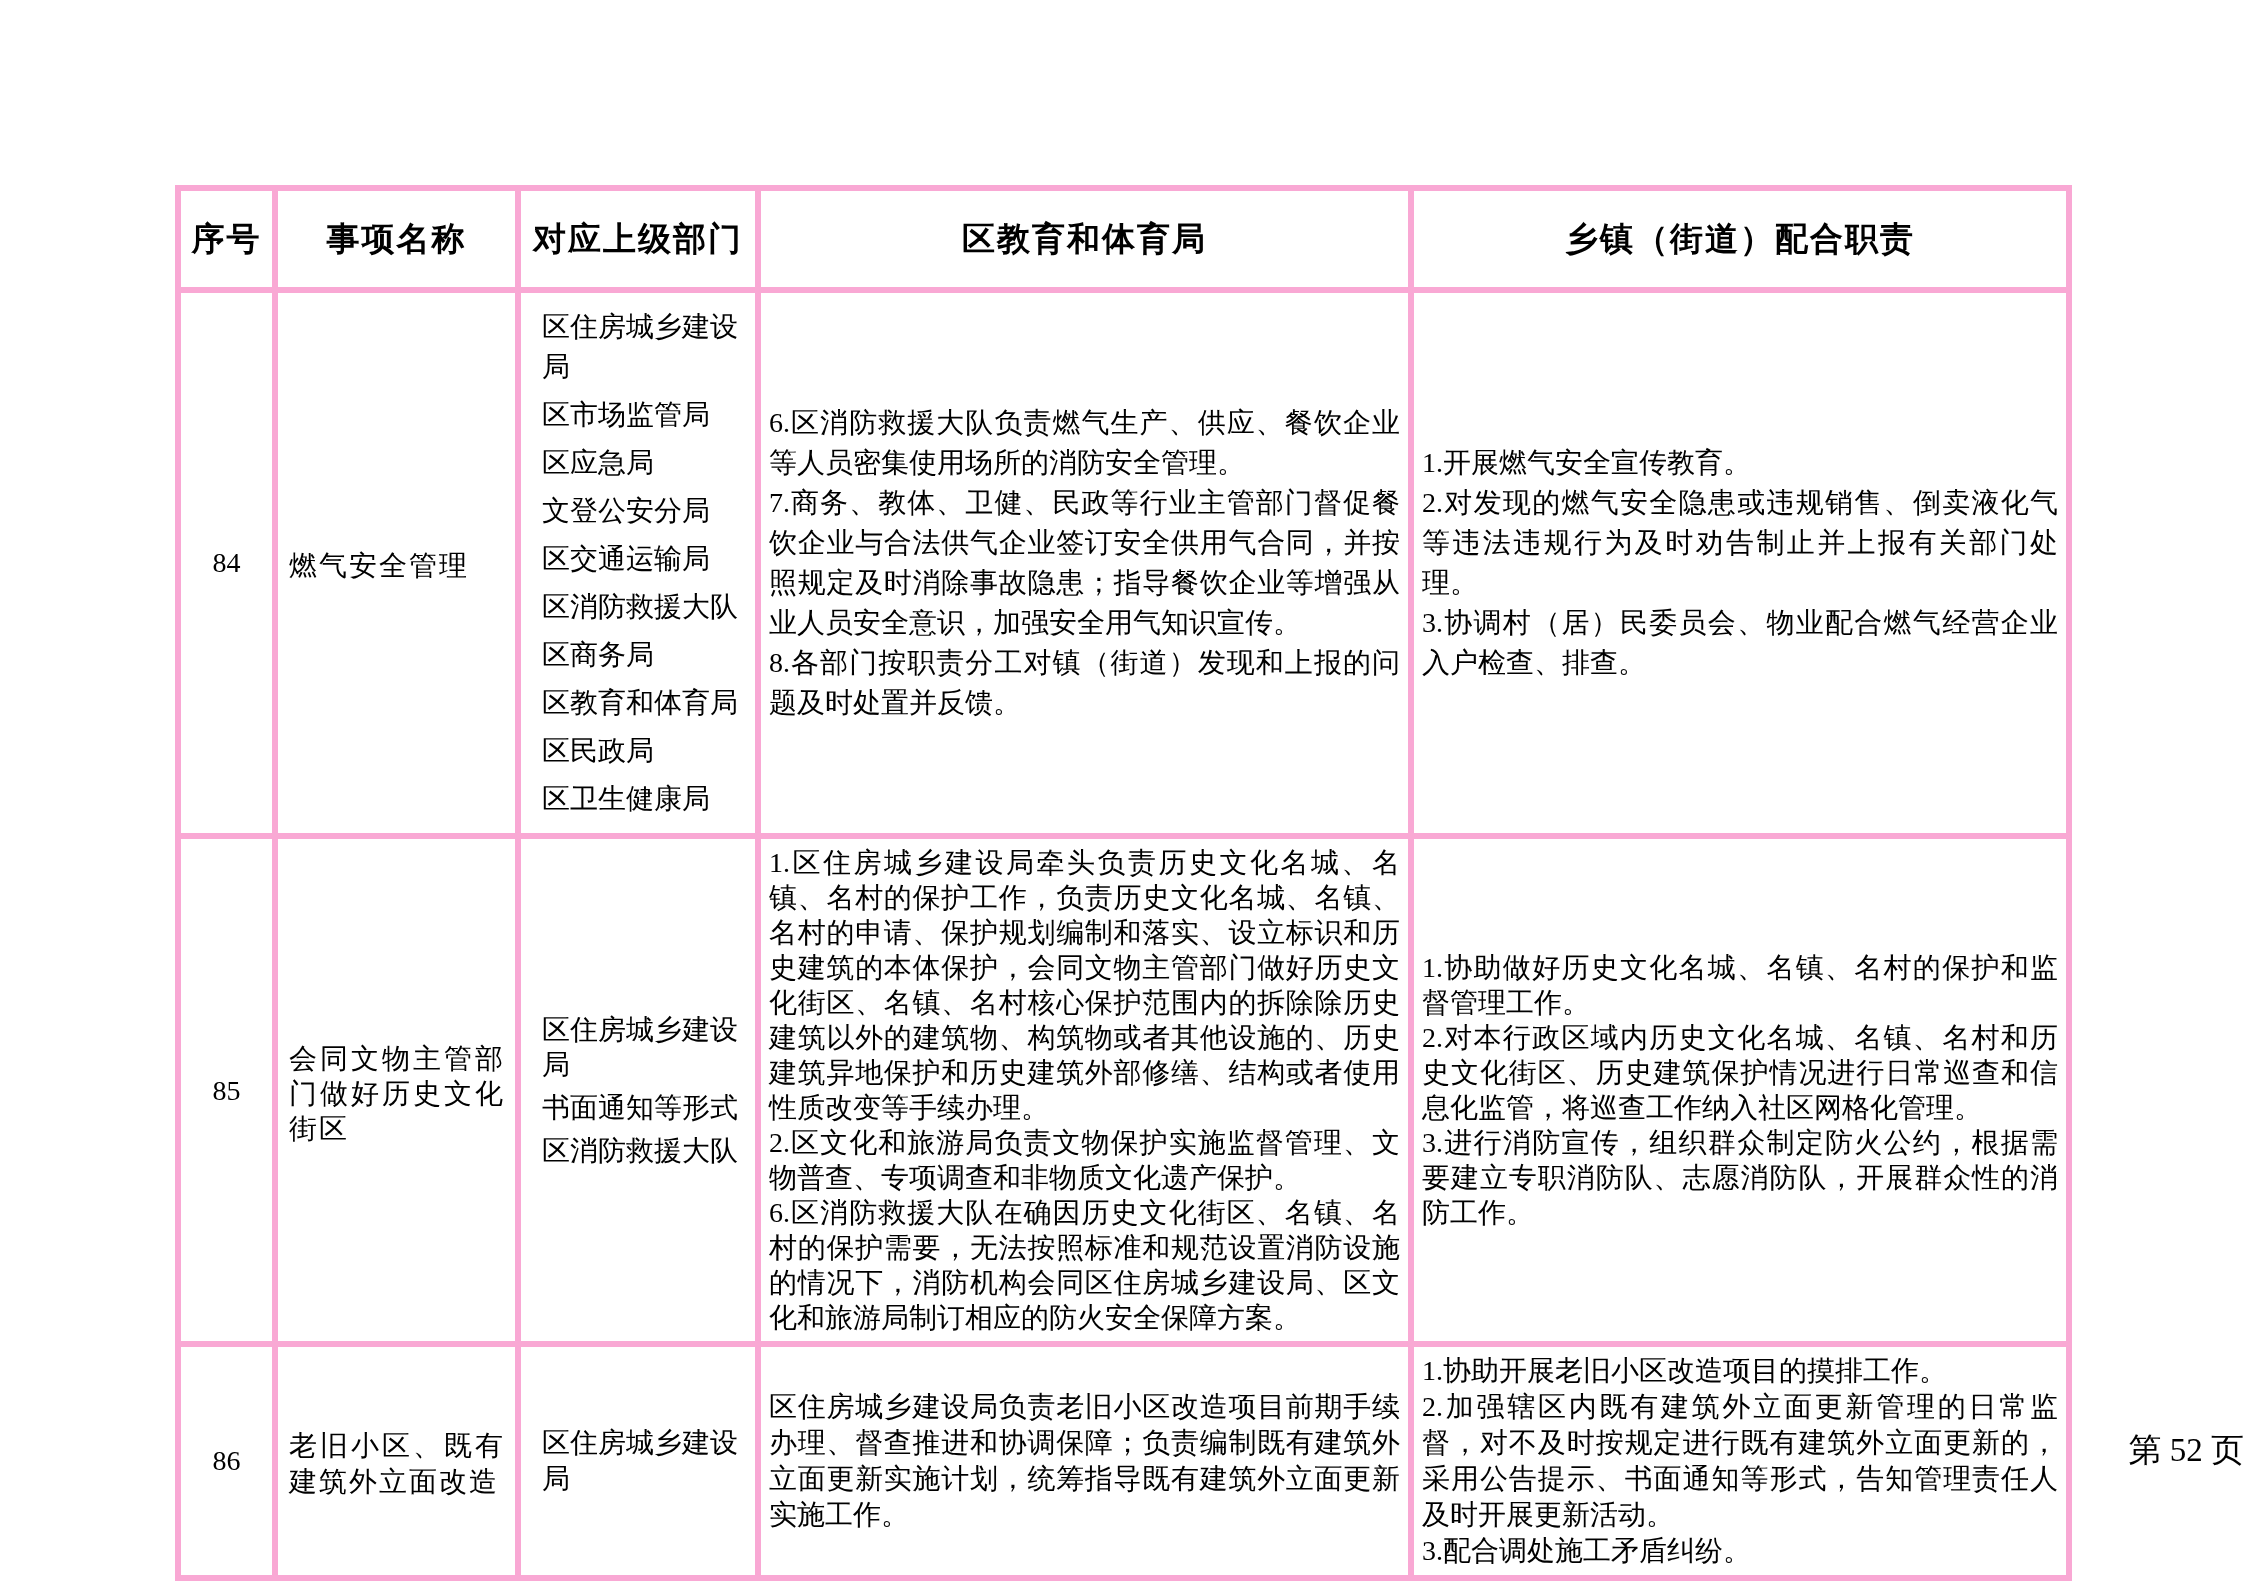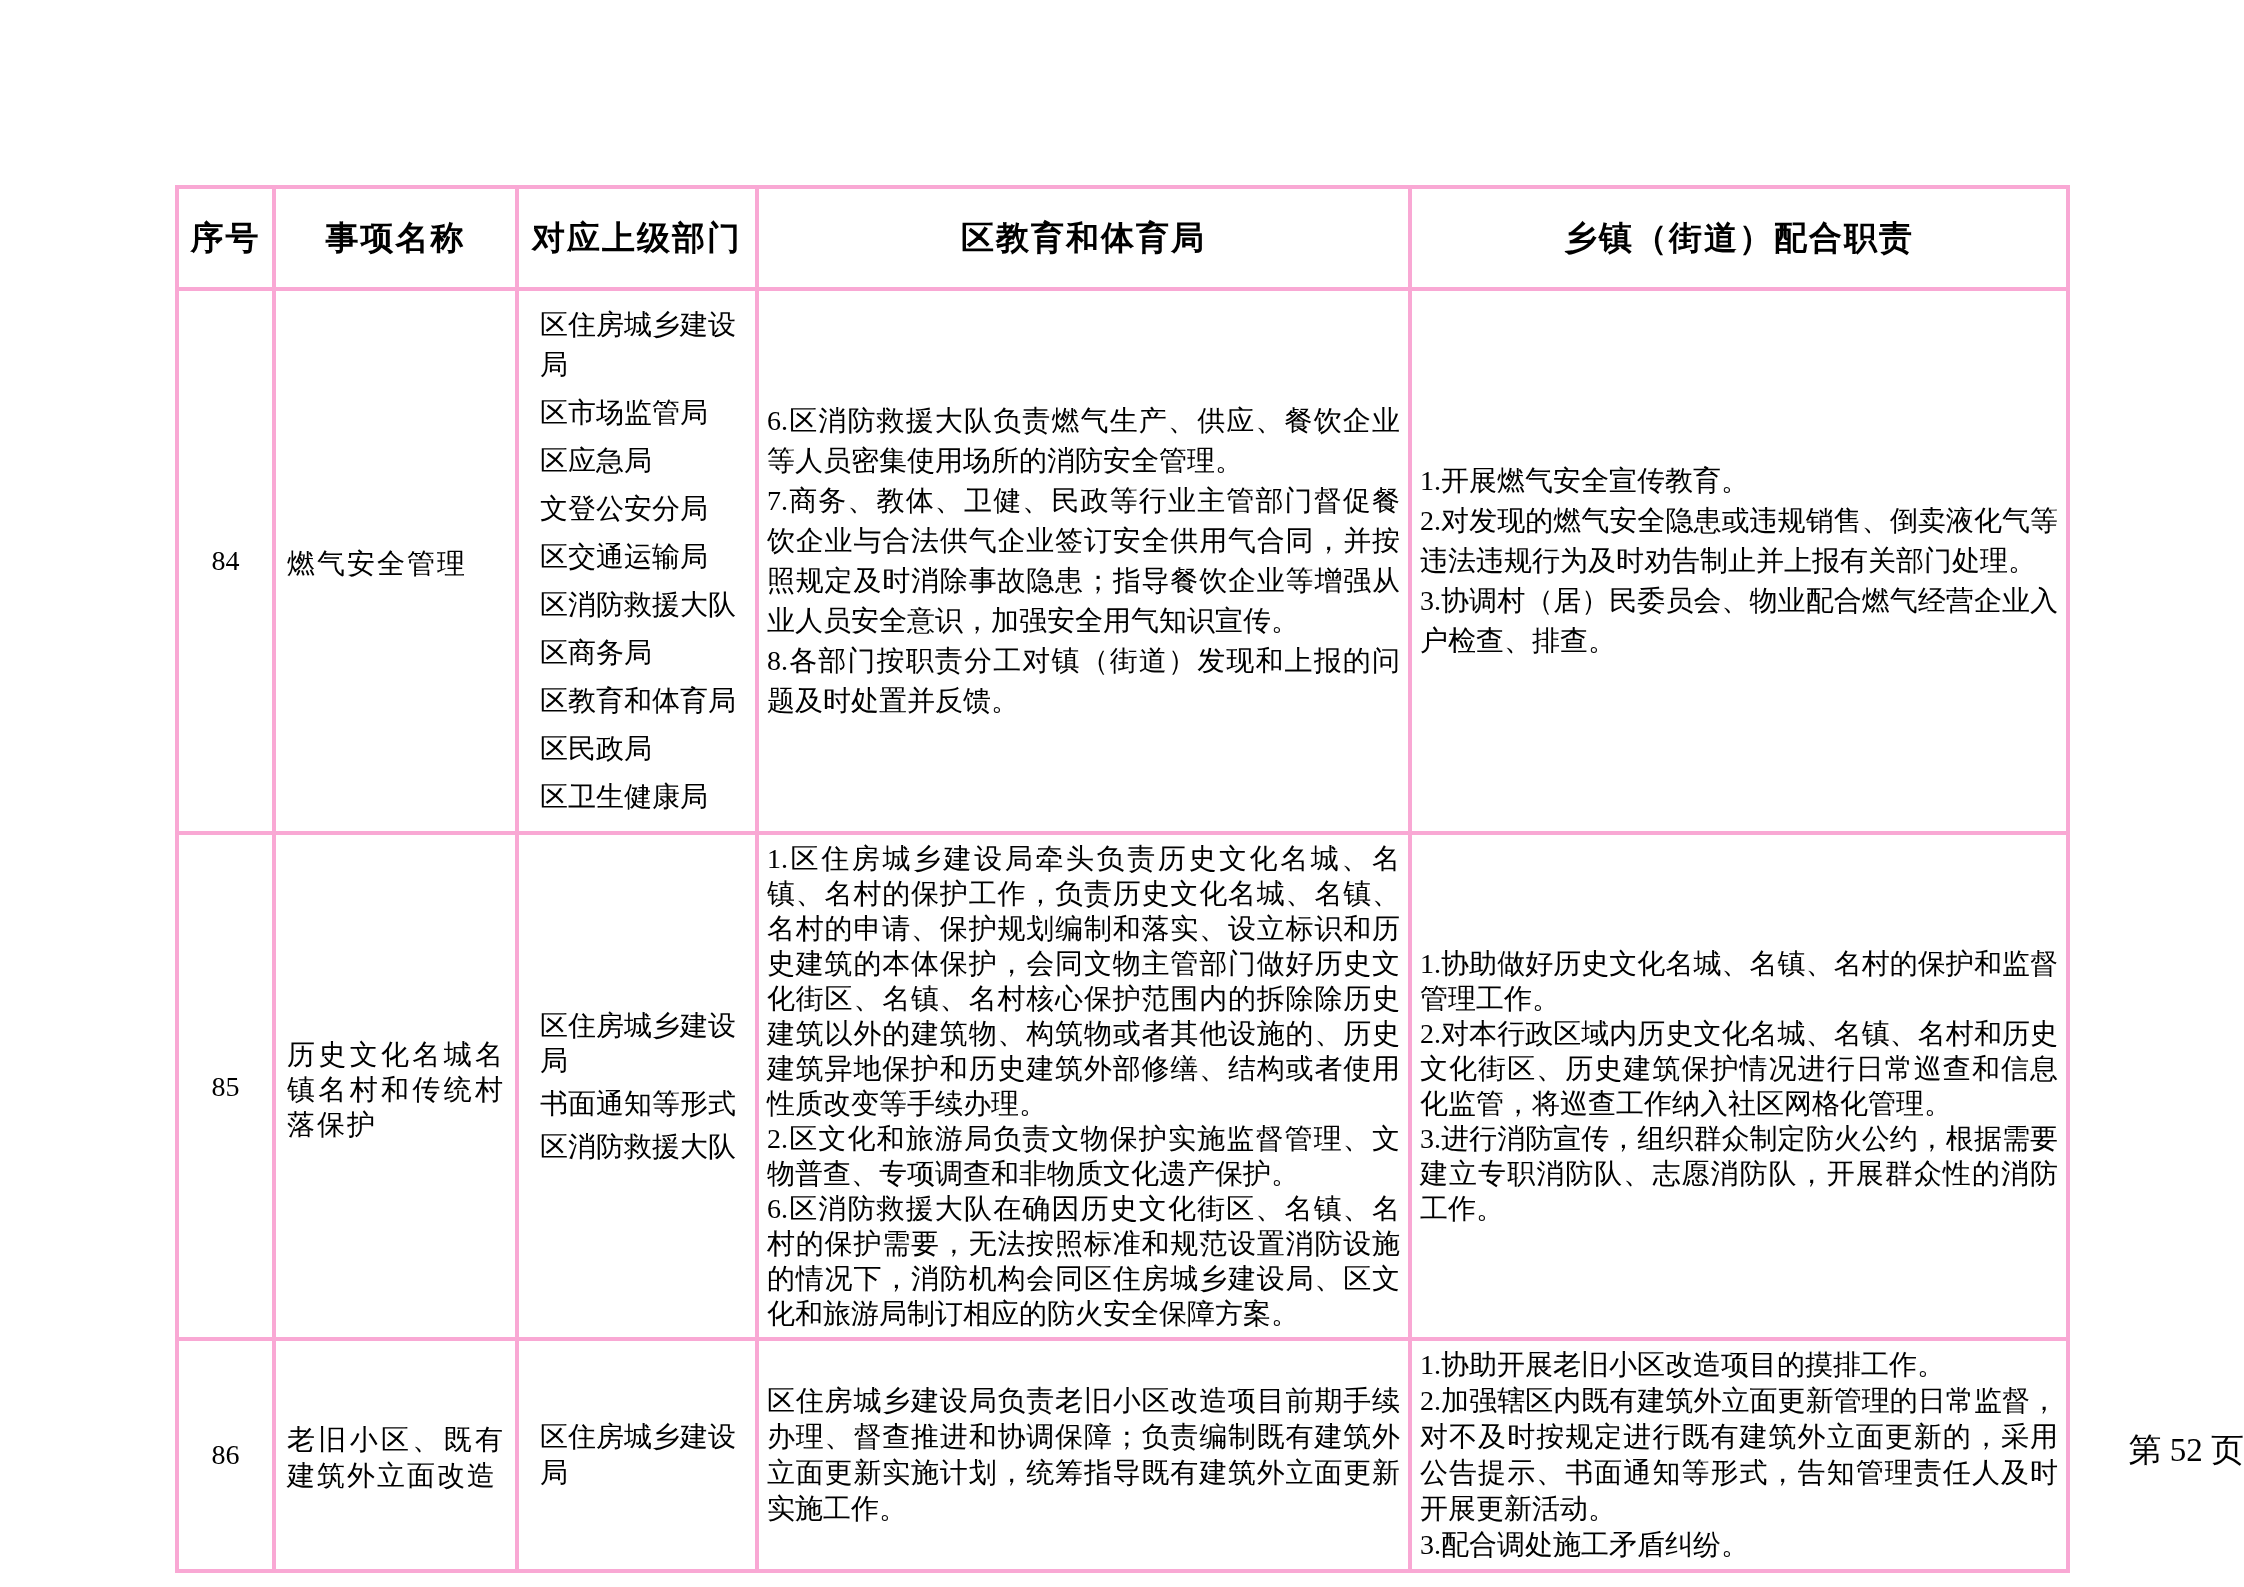--- a/index.html
+++ b/index.html
@@ -20,21 +20,21 @@
     border-collapse:collapse;
     table-layout:fixed;
   }
   .resp-table col.c-index{width:97px;}
   .resp-table col.c-name{width:243px;}
   .resp-table col.c-dept{width:240px;}
   .resp-table col.c-sup{width:653px;}
   .resp-table col.c-town{width:658px;}
 
   .resp-table th,.resp-table td{
-    border:4px solid #f9a8d4;
+    border:6px solid #f9a8d4;
     vertical-align:middle;
     box-sizing:border-box;
   }
   .resp-table thead tr{height:102px;}
   .resp-table thead th{
     font-family:"Liberation Sans", sans-serif;
     font-weight:bold;
     font-size:33px;
     text-align:center;
     letter-spacing:2px;
@@ -120,21 +120,21 @@
             <p class="duty-item">8.各部门按职责分工对镇（街道）发现和上报的问题及时处置并反馈。</p>
           </td>
           <td class="cell-duty">
             <p class="duty-item">1.开展燃气安全宣传教育。</p>
             <p class="duty-item">2.对发现的燃气安全隐患或违规销售、倒卖液化气等违法违规行为及时劝告制止并上报有关部门处理。</p>
             <p class="duty-item">3.协调村（居）民委员会、物业配合燃气经营企业入户检查、排查。</p>
           </td>
         </tr>
         <tr>
           <td class="cell-index">85</td>
-          <td class="cell-name">历史文化名城名镇名村和传统村落保护</td>
+          <td class="cell-name">会同文物主管部门做好历史文化街区</td>
           <td class="cell-dept">
             <div class="dept-line">区住房城乡建设局</div>
             <div class="dept-line">书面通知等形式</div>
             <div class="dept-line">区消防救援大队</div>
           </td>
           <td class="cell-duty">
             <p class="duty-item">1.区住房城乡建设局牵头负责历史文化名城、名镇、名村的保护工作，负责历史文化名城、名镇、名村的申请、保护规划编制和落实、设立标识和历史建筑的本体保护，会同文物主管部门做好历史文化街区、名镇、名村核心保护范围内的拆除除历史建筑以外的建筑物、构筑物或者其他设施的、历史建筑异地保护和历史建筑外部修缮、结构或者使用性质改变等手续办理。</p>
             <p class="duty-item">2.区文化和旅游局负责文物保护实施监督管理、文物普查、专项调查和非物质文化遗产保护。</p>
             <p class="duty-item">6.区消防救援大队在确因历史文化街区、名镇、名村的保护需要，无法按照标准和规范设置消防设施的情况下，消防机构会同区住房城乡建设局、区文化和旅游局制订相应的防火安全保障方案。</p>
           </td>

